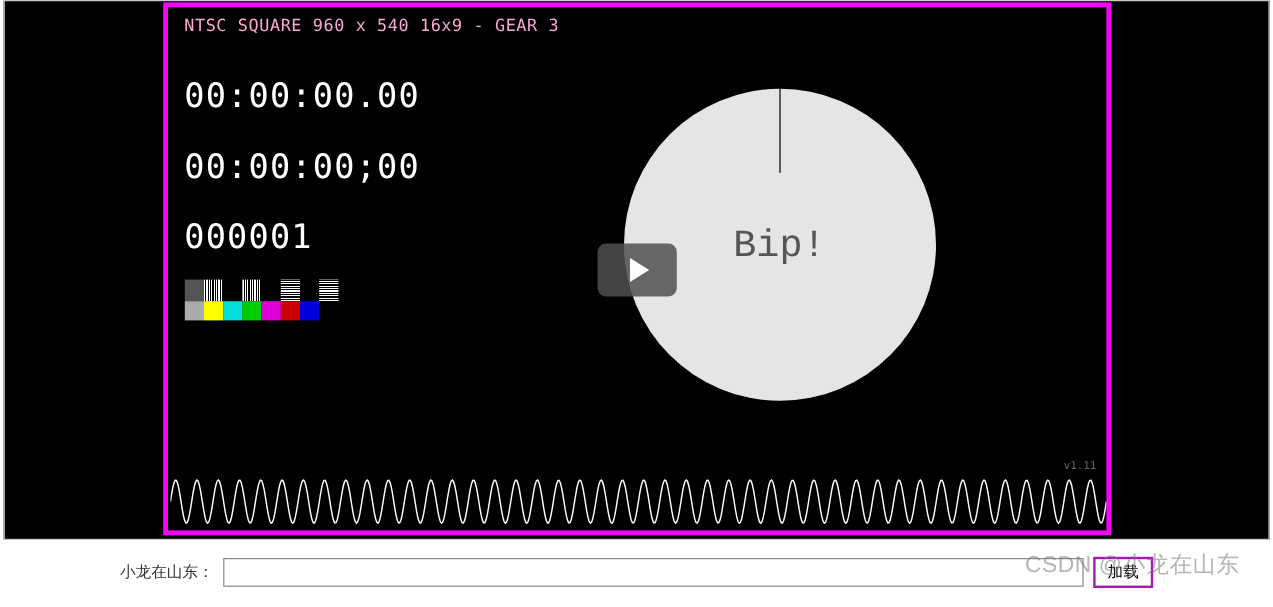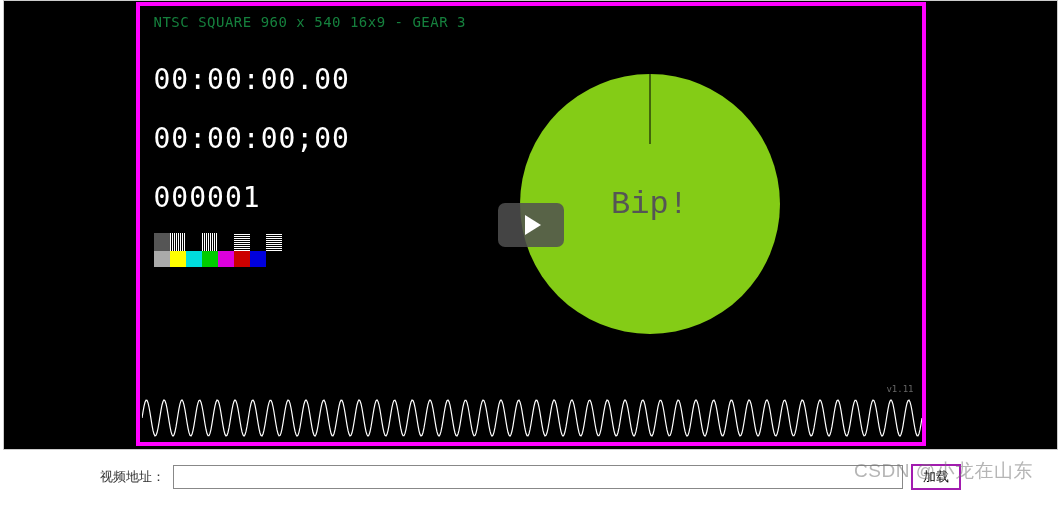--- a/index.html
+++ b/index.html
@@ -19,21 +19,21 @@
     .video-frame {
       width: 790px;
       height: 444px;
       border: 4px solid #ff00ff;
       background: #000;
       position: relative;
       margin-top: 1px;
     }
     
     .header-text {
-      color: #15803d;
+      color: #f9a8d4;
       font-family: "Consolas", monospace;
       font-size: 14px;
       padding: 8px 0 0 14px;
       letter-spacing: 0.5px;
     }
     
     .timecode-block {
       padding: 8px 0 0 14px;
     }
     
@@ -54,21 +54,21 @@
     .colorbar-row.tall { height: 18px; }
     .cb { flex: 1; }
     
     .circle {
       position: absolute;
       left: 380px;
       top: 68px;
       width: 260px;
       height: 260px;
       border-radius: 50%;
-      background: #84cc16;
+      background: #e5e5e5;
       display: flex;
       align-items: center;
       justify-content: center;
     }
     
     .circle-needle {
       position: absolute;
       top: 0;
       left: 50%;
       width: 1px;
@@ -208,18 +208,18 @@
       <path id="wave-path" stroke="#fff" stroke-width="1.2" fill="none" d="M 0 20 L 0 20.0 L 1 13.8 L 2 8.3 L 3 4.3 L 4 2.2 L 5 2.4 L 6 4.7 L 7 9.0 L 8 14.6 L 9 20.9 L 10 27.1 L 11 32.4 L 12 36.1 L 13 37.9 L 14 37.4 L 15 34.8 L 16 30.3 L 17 24.6 L 18 18.3 L 19 12.2 L 20 7.0 L 21 3.5 L 22 2.0 L 23 2.8 L 24 5.7 L 25 10.4 L 26 16.3 L 27 22.6 L 28 28.6 L 29 33.6 L 30 36.8 L 31 38.0 L 32 36.9 L 33 33.8 L 34 28.9 L 35 22.9 L 36 16.5 L 37 10.6 L 38 5.9 L 39 2.9 L 40 2.0 L 41 3.4 L 42 6.8 L 43 11.9 L 44 18.0 L 45 24.3 L 46 30.1 L 47 34.6 L 48 37.4 L 49 37.9 L 50 36.3 L 51 32.6 L 52 27.3 L 53 21.2 L 54 14.9 L 55 9.2 L 56 4.9 L 57 2.4 L 58 2.2 L 59 4.1 L 60 8.1 L 61 13.5 L 62 19.7 L 63 26.0 L 64 31.5 L 65 35.6 L 66 37.7 L 67 37.7 L 68 35.4 L 69 31.3 L 70 25.7 L 71 19.4 L 72 13.2 L 73 7.8 L 74 4.0 L 75 2.1 L 76 2.5 L 77 5.0 L 78 9.4 L 79 15.1 L 80 21.4 L 81 27.6 L 82 32.8 L 83 36.4 L 84 38.0 L 85 37.3 L 86 34.5 L 87 29.9 L 88 24.0 L 89 17.7 L 90 11.6 L 91 6.6 L 92 3.3 L 93 2.0 L 94 3.0 L 95 6.1 L 96 10.9 L 97 16.8 L 98 23.2 L 99 29.1 L 100 33.9 L 101 37.0 L 102 38.0 L 103 36.7 L 104 33.4 L 105 28.4 L 106 22.3 L 107 16.0 L 108 10.1 L 109 5.5 L 110 2.7 L 111 2.0 L 112 3.6 L 113 7.2 L 114 12.4 L 115 18.6 L 116 24.9 L 117 30.6 L 118 35.0 L 119 37.5 L 120 37.9 L 121 36.0 L 122 32.2 L 123 26.8 L 124 20.6 L 125 14.3 L 126 8.7 L 127 4.6 L 128 2.3 L 129 2.3 L 130 4.4 L 131 8.5 L 132 14.0 L 133 20.3 L 134 26.5 L 135 31.9 L 136 35.9 L 137 37.8 L 138 37.6 L 139 35.1 L 140 30.8 L 141 25.1 L 142 18.8 L 143 12.7 L 144 7.4 L 145 3.7 L 146 2.1 L 147 2.6 L 148 5.4 L 149 9.9 L 150 15.7 L 151 22.0 L 152 28.1 L 153 33.2 L 154 36.6 L 155 38.0 L 156 37.1 L 157 34.1 L 158 29.4 L 159 23.5 L 160 17.1 L 161 11.1 L 162 6.2 L 163 3.1 L 164 2.0 L 165 3.2 L 166 6.4 L 167 11.4 L 168 17.4 L 169 23.7 L 170 29.6 L 171 34.3 L 172 37.2 L 173 38.0 L 174 36.5 L 175 33.0 L 176 27.8 L 177 21.7 L 178 15.4 L 179 9.7 L 180 5.2 L 181 2.6 L 182 2.1 L 183 3.9 L 184 7.6 L 185 12.9 L 186 19.1 L 187 25.4 L 188 31.0 L 189 35.3 L 190 37.6 L 191 37.8 L 192 35.7 L 193 31.7 L 194 26.2 L 195 20.0 L 196 13.8 L 197 8.3 L 198 4.3 L 199 2.2 L 200 2.4 L 201 4.7 L 202 9.0 L 203 14.6 L 204 20.9 L 205 27.1 L 206 32.4 L 207 36.1 L 208 37.9 L 209 37.4 L 210 34.8 L 211 30.3 L 212 24.6 L 213 18.3 L 214 12.2 L 215 7.0 L 216 3.5 L 217 2.0 L 218 2.8 L 219 5.7 L 220 10.4 L 221 16.3 L 222 22.6 L 223 28.6 L 224 33.6 L 225 36.8 L 226 38.0 L 227 36.9 L 228 33.8 L 229 28.9 L 230 22.9 L 231 16.5 L 232 10.6 L 233 5.9 L 234 2.9 L 235 2.0 L 236 3.4 L 237 6.8 L 238 11.9 L 239 18.0 L 240 24.3 L 241 30.1 L 242 34.6 L 243 37.4 L 244 37.9 L 245 36.3 L 246 32.6 L 247 27.3 L 248 21.2 L 249 14.9 L 250 9.2 L 251 4.9 L 252 2.4 L 253 2.2 L 254 4.1 L 255 8.1 L 256 13.5 L 257 19.7 L 258 26.0 L 259 31.5 L 260 35.6 L 261 37.7 L 262 37.7 L 263 35.4 L 264 31.3 L 265 25.7 L 266 19.4 L 267 13.2 L 268 7.8 L 269 4.0 L 270 2.1 L 271 2.5 L 272 5.0 L 273 9.4 L 274 15.1 L 275 21.4 L 276 27.6 L 277 32.8 L 278 36.4 L 279 38.0 L 280 37.3 L 281 34.5 L 282 29.9 L 283 24.0 L 284 17.7 L 285 11.6 L 286 6.6 L 287 3.3 L 288 2.0 L 289 3.0 L 290 6.1 L 291 10.9 L 292 16.8 L 293 23.2 L 294 29.1 L 295 33.9 L 296 37.0 L 297 38.0 L 298 36.7 L 299 33.4 L 300 28.4 L 301 22.3 L 302 16.0 L 303 10.1 L 304 5.5 L 305 2.7 L 306 2.0 L 307 3.6 L 308 7.2 L 309 12.4 L 310 18.6 L 311 24.9 L 312 30.6 L 313 35.0 L 314 37.5 L 315 37.9 L 316 36.0 L 317 32.2 L 318 26.8 L 319 20.6 L 320 14.3 L 321 8.7 L 322 4.6 L 323 2.3 L 324 2.3 L 325 4.4 L 326 8.5 L 327 14.0 L 328 20.3 L 329 26.5 L 330 31.9 L 331 35.9 L 332 37.8 L 333 37.6 L 334 35.1 L 335 30.8 L 336 25.1 L 337 18.8 L 338 12.7 L 339 7.4 L 340 3.7 L 341 2.1 L 342 2.6 L 343 5.4 L 344 9.9 L 345 15.7 L 346 22.0 L 347 28.1 L 348 33.2 L 349 36.6 L 350 38.0 L 351 37.1 L 352 34.1 L 353 29.4 L 354 23.5 L 355 17.1 L 356 11.1 L 357 6.2 L 358 3.1 L 359 2.0 L 360 3.2 L 361 6.4 L 362 11.4 L 363 17.4 L 364 23.7 L 365 29.6 L 366 34.3 L 367 37.2 L 368 38.0 L 369 36.5 L 370 33.0 L 371 27.8 L 372 21.7 L 373 15.4 L 374 9.7 L 375 5.2 L 376 2.6 L 377 2.1 L 378 3.9 L 379 7.6 L 380 12.9 L 381 19.1 L 382 25.4 L 383 31.0 L 384 35.3 L 385 37.6 L 386 37.8 L 387 35.7 L 388 31.7 L 389 26.2 L 390 20.0 L 391 13.8 L 392 8.3 L 393 4.3 L 394 2.2 L 395 2.4 L 396 4.7 L 397 9.0 L 398 14.6 L 399 20.9 L 400 27.1 L 401 32.4 L 402 36.1 L 403 37.9 L 404 37.4 L 405 34.8 L 406 30.3 L 407 24.6 L 408 18.3 L 409 12.2 L 410 7.0 L 411 3.5 L 412 2.0 L 413 2.8 L 414 5.7 L 415 10.4 L 416 16.3 L 417 22.6 L 418 28.6 L 419 33.6 L 420 36.8 L 421 38.0 L 422 36.9 L 423 33.8 L 424 28.9 L 425 22.9 L 426 16.5 L 427 10.6 L 428 5.9 L 429 2.9 L 430 2.0 L 431 3.4 L 432 6.8 L 433 11.9 L 434 18.0 L 435 24.3 L 436 30.1 L 437 34.6 L 438 37.4 L 439 37.9 L 440 36.3 L 441 32.6 L 442 27.3 L 443 21.2 L 444 14.9 L 445 9.2 L 446 4.9 L 447 2.4 L 448 2.2 L 449 4.1 L 450 8.1 L 451 13.5 L 452 19.7 L 453 26.0 L 454 31.5 L 455 35.6 L 456 37.7 L 457 37.7 L 458 35.4 L 459 31.3 L 460 25.7 L 461 19.4 L 462 13.2 L 463 7.8 L 464 4.0 L 465 2.1 L 466 2.5 L 467 5.0 L 468 9.4 L 469 15.1 L 470 21.4 L 471 27.6 L 472 32.8 L 473 36.4 L 474 38.0 L 475 37.3 L 476 34.5 L 477 29.9 L 478 24.0 L 479 17.7 L 480 11.6 L 481 6.6 L 482 3.3 L 483 2.0 L 484 3.0 L 485 6.1 L 486 10.9 L 487 16.8 L 488 23.2 L 489 29.1 L 490 33.9 L 491 37.0 L 492 38.0 L 493 36.7 L 494 33.4 L 495 28.4 L 496 22.3 L 497 16.0 L 498 10.1 L 499 5.5 L 500 2.7 L 501 2.0 L 502 3.6 L 503 7.2 L 504 12.4 L 505 18.6 L 506 24.9 L 507 30.6 L 508 35.0 L 509 37.5 L 510 37.9 L 511 36.0 L 512 32.2 L 513 26.8 L 514 20.6 L 515 14.3 L 516 8.7 L 517 4.6 L 518 2.3 L 519 2.3 L 520 4.4 L 521 8.5 L 522 14.0 L 523 20.3 L 524 26.5 L 525 31.9 L 526 35.9 L 527 37.8 L 528 37.6 L 529 35.1 L 530 30.8 L 531 25.1 L 532 18.8 L 533 12.7 L 534 7.4 L 535 3.7 L 536 2.1 L 537 2.6 L 538 5.4 L 539 9.9 L 540 15.7 L 541 22.0 L 542 28.1 L 543 33.2 L 544 36.6 L 545 38.0 L 546 37.1 L 547 34.1 L 548 29.4 L 549 23.5 L 550 17.1 L 551 11.1 L 552 6.2 L 553 3.1 L 554 2.0 L 555 3.2 L 556 6.4 L 557 11.4 L 558 17.4 L 559 23.7 L 560 29.6 L 561 34.3 L 562 37.2 L 563 38.0 L 564 36.5 L 565 33.0 L 566 27.8 L 567 21.7 L 568 15.4 L 569 9.7 L 570 5.2 L 571 2.6 L 572 2.1 L 573 3.9 L 574 7.6 L 575 12.9 L 576 19.1 L 577 25.4 L 578 31.0 L 579 35.3 L 580 37.6 L 581 37.8 L 582 35.7 L 583 31.7 L 584 26.2 L 585 20.0 L 586 13.8 L 587 8.3 L 588 4.3 L 589 2.2 L 590 2.4 L 591 4.7 L 592 9.0 L 593 14.6 L 594 20.9 L 595 27.1 L 596 32.4 L 597 36.1 L 598 37.9 L 599 37.4 L 600 34.8 L 601 30.3 L 602 24.6 L 603 18.3 L 604 12.2 L 605 7.0 L 606 3.5 L 607 2.0 L 608 2.8 L 609 5.7 L 610 10.4 L 611 16.3 L 612 22.6 L 613 28.6 L 614 33.6 L 615 36.8 L 616 38.0 L 617 36.9 L 618 33.8 L 619 28.9 L 620 22.9 L 621 16.5 L 622 10.6 L 623 5.9 L 624 2.9 L 625 2.0 L 626 3.4 L 627 6.8 L 628 11.9 L 629 18.0 L 630 24.3 L 631 30.1 L 632 34.6 L 633 37.4 L 634 37.9 L 635 36.3 L 636 32.6 L 637 27.3 L 638 21.2 L 639 14.9 L 640 9.2 L 641 4.9 L 642 2.4 L 643 2.2 L 644 4.1 L 645 8.1 L 646 13.5 L 647 19.7 L 648 26.0 L 649 31.5 L 650 35.6 L 651 37.7 L 652 37.7 L 653 35.4 L 654 31.3 L 655 25.7 L 656 19.4 L 657 13.2 L 658 7.8 L 659 4.0 L 660 2.1 L 661 2.5 L 662 5.0 L 663 9.4 L 664 15.1 L 665 21.4 L 666 27.6 L 667 32.8 L 668 36.4 L 669 38.0 L 670 37.3 L 671 34.5 L 672 29.9 L 673 24.0 L 674 17.7 L 675 11.6 L 676 6.6 L 677 3.3 L 678 2.0 L 679 3.0 L 680 6.1 L 681 10.9 L 682 16.8 L 683 23.2 L 684 29.1 L 685 33.9 L 686 37.0 L 687 38.0 L 688 36.7 L 689 33.4 L 690 28.4 L 691 22.3 L 692 16.0 L 693 10.1 L 694 5.5 L 695 2.7 L 696 2.0 L 697 3.6 L 698 7.2 L 699 12.4 L 700 18.6 L 701 24.9 L 702 30.6 L 703 35.0 L 704 37.5 L 705 37.9 L 706 36.0 L 707 32.2 L 708 26.8 L 709 20.6 L 710 14.3 L 711 8.7 L 712 4.6 L 713 2.3 L 714 2.3 L 715 4.4 L 716 8.5 L 717 14.0 L 718 20.3 L 719 26.5 L 720 31.9 L 721 35.9 L 722 37.8 L 723 37.6 L 724 35.1 L 725 30.8 L 726 25.1 L 727 18.8 L 728 12.7 L 729 7.4 L 730 3.7 L 731 2.1 L 732 2.6 L 733 5.4 L 734 9.9 L 735 15.7 L 736 22.0 L 737 28.1 L 738 33.2 L 739 36.6 L 740 38.0 L 741 37.1 L 742 34.1 L 743 29.4 L 744 23.5 L 745 17.1 L 746 11.1 L 747 6.2 L 748 3.1 L 749 2.0 L 750 3.2 L 751 6.4 L 752 11.4 L 753 17.4 L 754 23.7 L 755 29.6 L 756 34.3 L 757 37.2 L 758 38.0 L 759 36.5 L 760 33.0 L 761 27.8 L 762 21.7 L 763 15.4 L 764 9.7 L 765 5.2 L 766 2.6 L 767 2.1 L 768 3.9 L 769 7.6 L 770 12.9 L 771 19.1 L 772 25.4 L 773 31.0 L 774 35.3 L 775 37.6 L 776 37.8 L 777 35.7 L 778 31.7 L 779 26.2 L 780 20.0"></path>
     </svg>
   </div>
 
   <div class="play-button">
     <div class="play-triangle"></div>
   </div>
 </div>
 
 <div class="controls-row">
-  <span class="controls-label">视频地址：</span>
+  <span class="controls-label">小龙在山东：</span>
   <input class="controls-input" type="text" placeholder="" style="">
   <button class="controls-button">加载</button>
 </div>
 
 <div class="watermark">CSDN @小龙在山东</div>
 
 </body></html>

